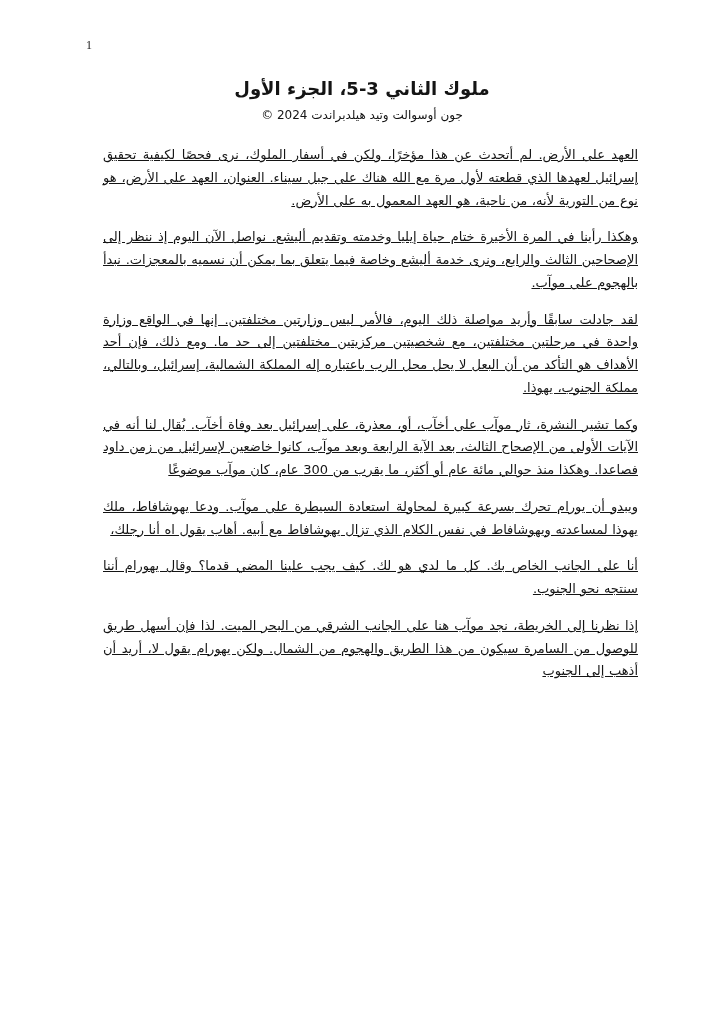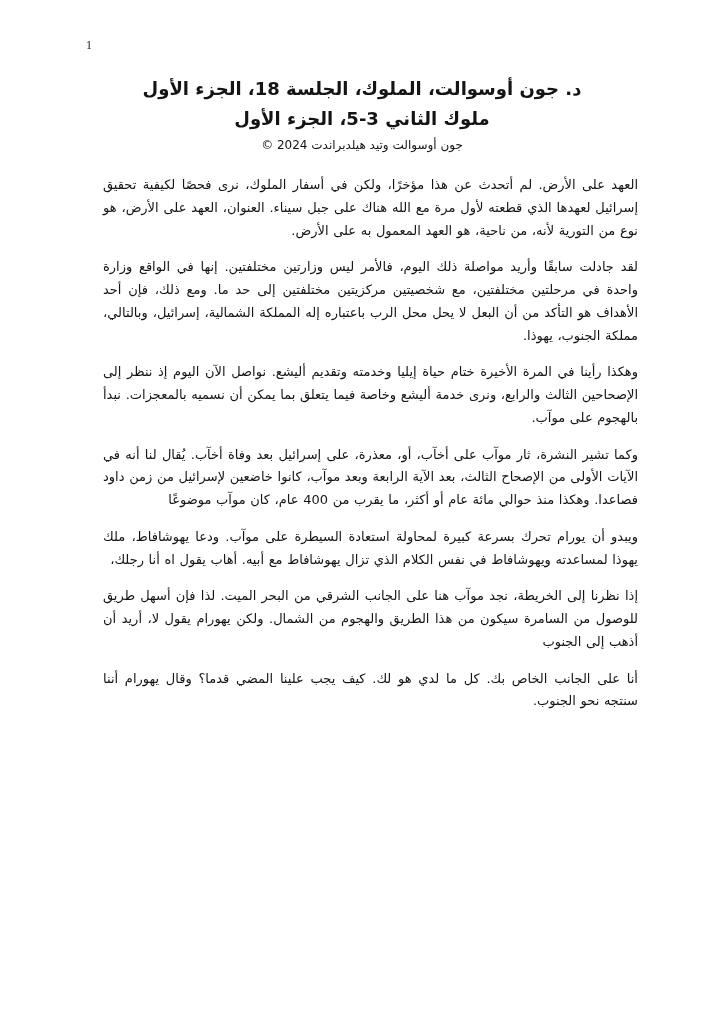--- a/index.html
+++ b/index.html
@@ -45,39 +45,39 @@
   .doc-body {
     margin-top: 22px;
     direction: rtl;
   }
   .doc-body p {
     font-size: 13px;
     line-height: 1.75;
     text-align: justify;
     margin: 0 0 14px 17px;
     word-spacing: 0.5px;
+    text-decoration: underline;
   }
 </style>
 </head>
 <body>
 
 <div class="page">
 
   <div class="page-number">1</div>
 
   <header class="doc-header">
-    <h1 class="doc-title">د. جون أوسوالت، الملوك، الجلسة 18، الجزء الأول</h1>
     <h1 class="doc-title">ملوك الثاني 3-5، الجزء الأول</h1>
     <div class="doc-copyright">جون أوسوالت وتيد هيلدبراندت 2024 ©</div>
   </header>
 
   <main class="doc-body">
 
   <p>العهد على الأرض. لم أتحدث عن هذا مؤخرًا، ولكن في أسفار الملوك، نرى فحصًا لكيفية تحقيق إسرائيل لعهدها الذي قطعته لأول مرة مع الله هناك على جبل سيناء. العنوان، العهد على الأرض، هو نوع من التورية لأنه، من ناحية، هو العهد المعمول به على الأرض.</p>
+      <p>وهكذا رأينا في المرة الأخيرة ختام حياة إيليا وخدمته وتقديم أليشع. نواصل الآن اليوم إذ ننظر إلى الإصحاحين الثالث والرابع، ونرى خدمة أليشع وخاصة فيما يتعلق بما يمكن أن نسميه بالمعجزات. نبدأ بالهجوم على موآب.</p>
       <p>لقد جادلت سابقًا وأريد مواصلة ذلك اليوم، فالأمر ليس وزارتين مختلفتين. إنها في الواقع وزارة واحدة في مرحلتين مختلفتين، مع شخصيتين مركزيتين مختلفتين إلى حد ما. ومع ذلك، فإن أحد الأهداف هو التأكد من أن البعل لا يحل محل الرب باعتباره إله المملكة الشمالية، إسرائيل، وبالتالي، مملكة الجنوب، يهوذا.</p>
-      <p>وهكذا رأينا في المرة الأخيرة ختام حياة إيليا وخدمته وتقديم أليشع. نواصل الآن اليوم إذ ننظر إلى الإصحاحين الثالث والرابع، ونرى خدمة أليشع وخاصة فيما يتعلق بما يمكن أن نسميه بالمعجزات. نبدأ بالهجوم على موآب.</p>
-      <p>وكما تشير النشرة، ثار موآب على أخآب، أو، معذرة، على إسرائيل بعد وفاة أخآب. يُقال لنا أنه في الآيات الأولى من الإصحاح الثالث، بعد الآية الرابعة وبعد موآب، كانوا خاضعين لإسرائيل من زمن داود فصاعدا. وهكذا منذ حوالي مائة عام أو أكثر، ما يقرب من 400 عام، كان موآب موضوعًا</p>
+      <p>وكما تشير النشرة، ثار موآب على أخآب، أو، معذرة، على إسرائيل بعد وفاة أخآب. يُقال لنا أنه في الآيات الأولى من الإصحاح الثالث، بعد الآية الرابعة وبعد موآب، كانوا خاضعين لإسرائيل من زمن داود فصاعدا. وهكذا منذ حوالي مائة عام أو أكثر، ما يقرب من 300 عام، كان موآب موضوعًا</p>
       <p>ويبدو أن يورام تحرك بسرعة كبيرة لمحاولة استعادة السيطرة على موآب. ودعا يهوشافاط، ملك يهوذا لمساعدته ويهوشافاط في نفس الكلام الذي تزال يهوشافاط مع أبيه. أهاب يقول اه أنا رجلك،</p>
+      <p>أنا على الجانب الخاص بك. كل ما لدي هو لك. كيف يجب علينا المضي قدما؟ وقال يهورام أننا سنتجه نحو الجنوب.</p>
       <p>إذا نظرنا إلى الخريطة، نجد موآب هنا على الجانب الشرقي من البحر الميت. لذا فإن أسهل طريق للوصول من السامرة سيكون من هذا الطريق والهجوم من الشمال. ولكن يهورام يقول لا، أريد أن أذهب إلى الجنوب</p>
-      <p>أنا على الجانب الخاص بك. كل ما لدي هو لك. كيف يجب علينا المضي قدما؟ وقال يهورام أننا سنتجه نحو الجنوب.</p>
     </main>
 
 </div>
 
 </body></html>

